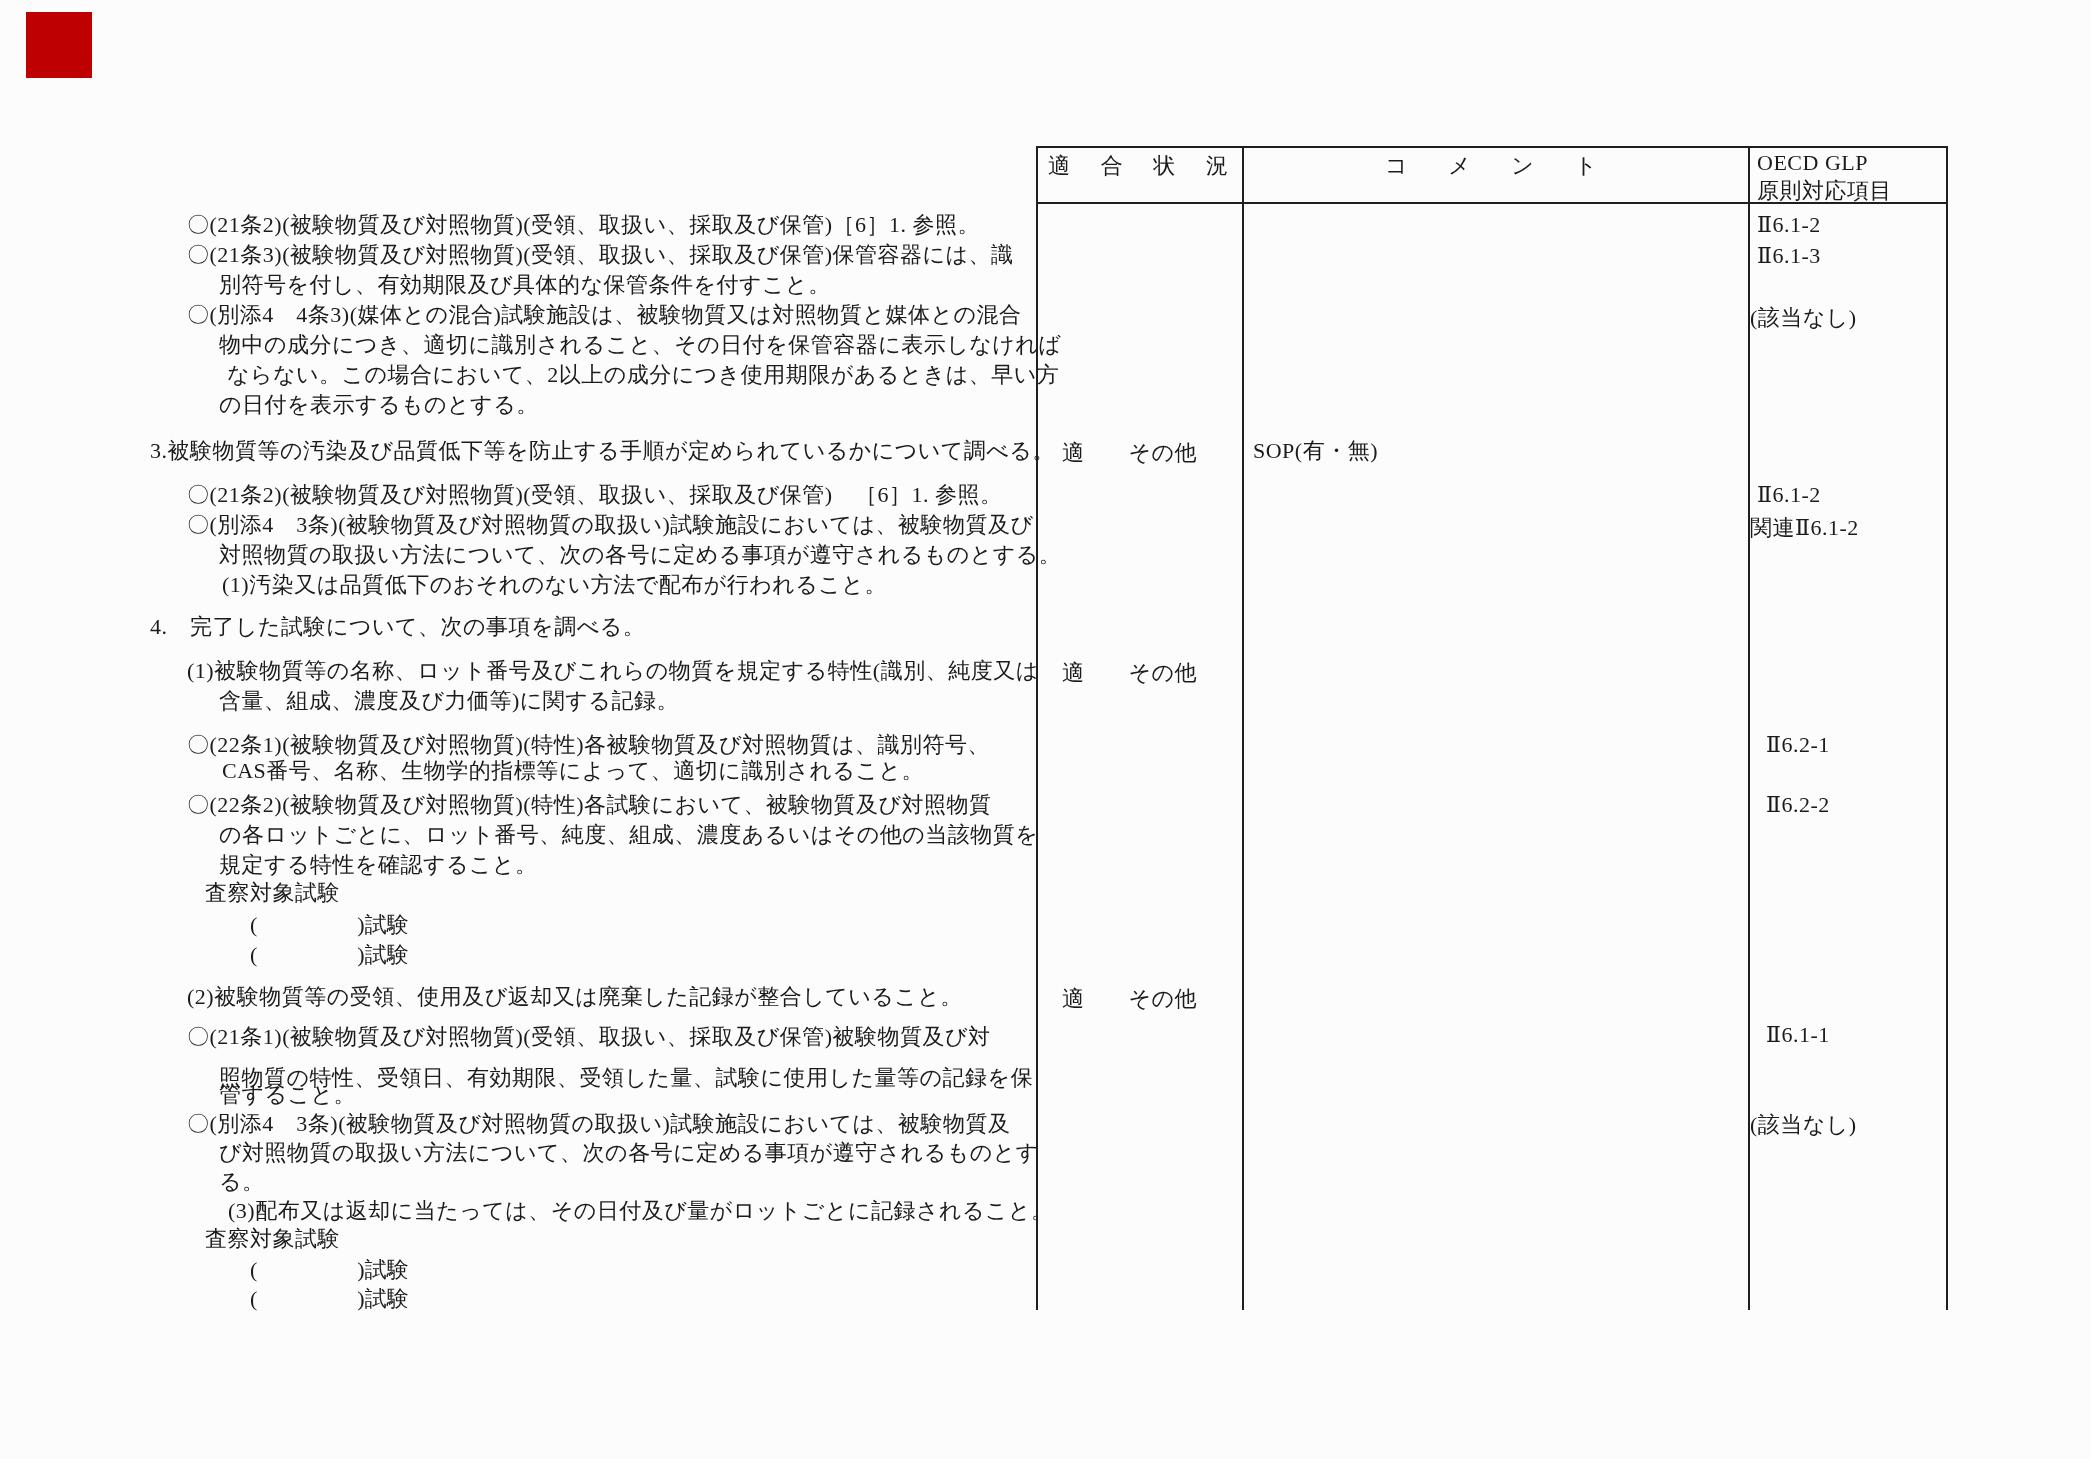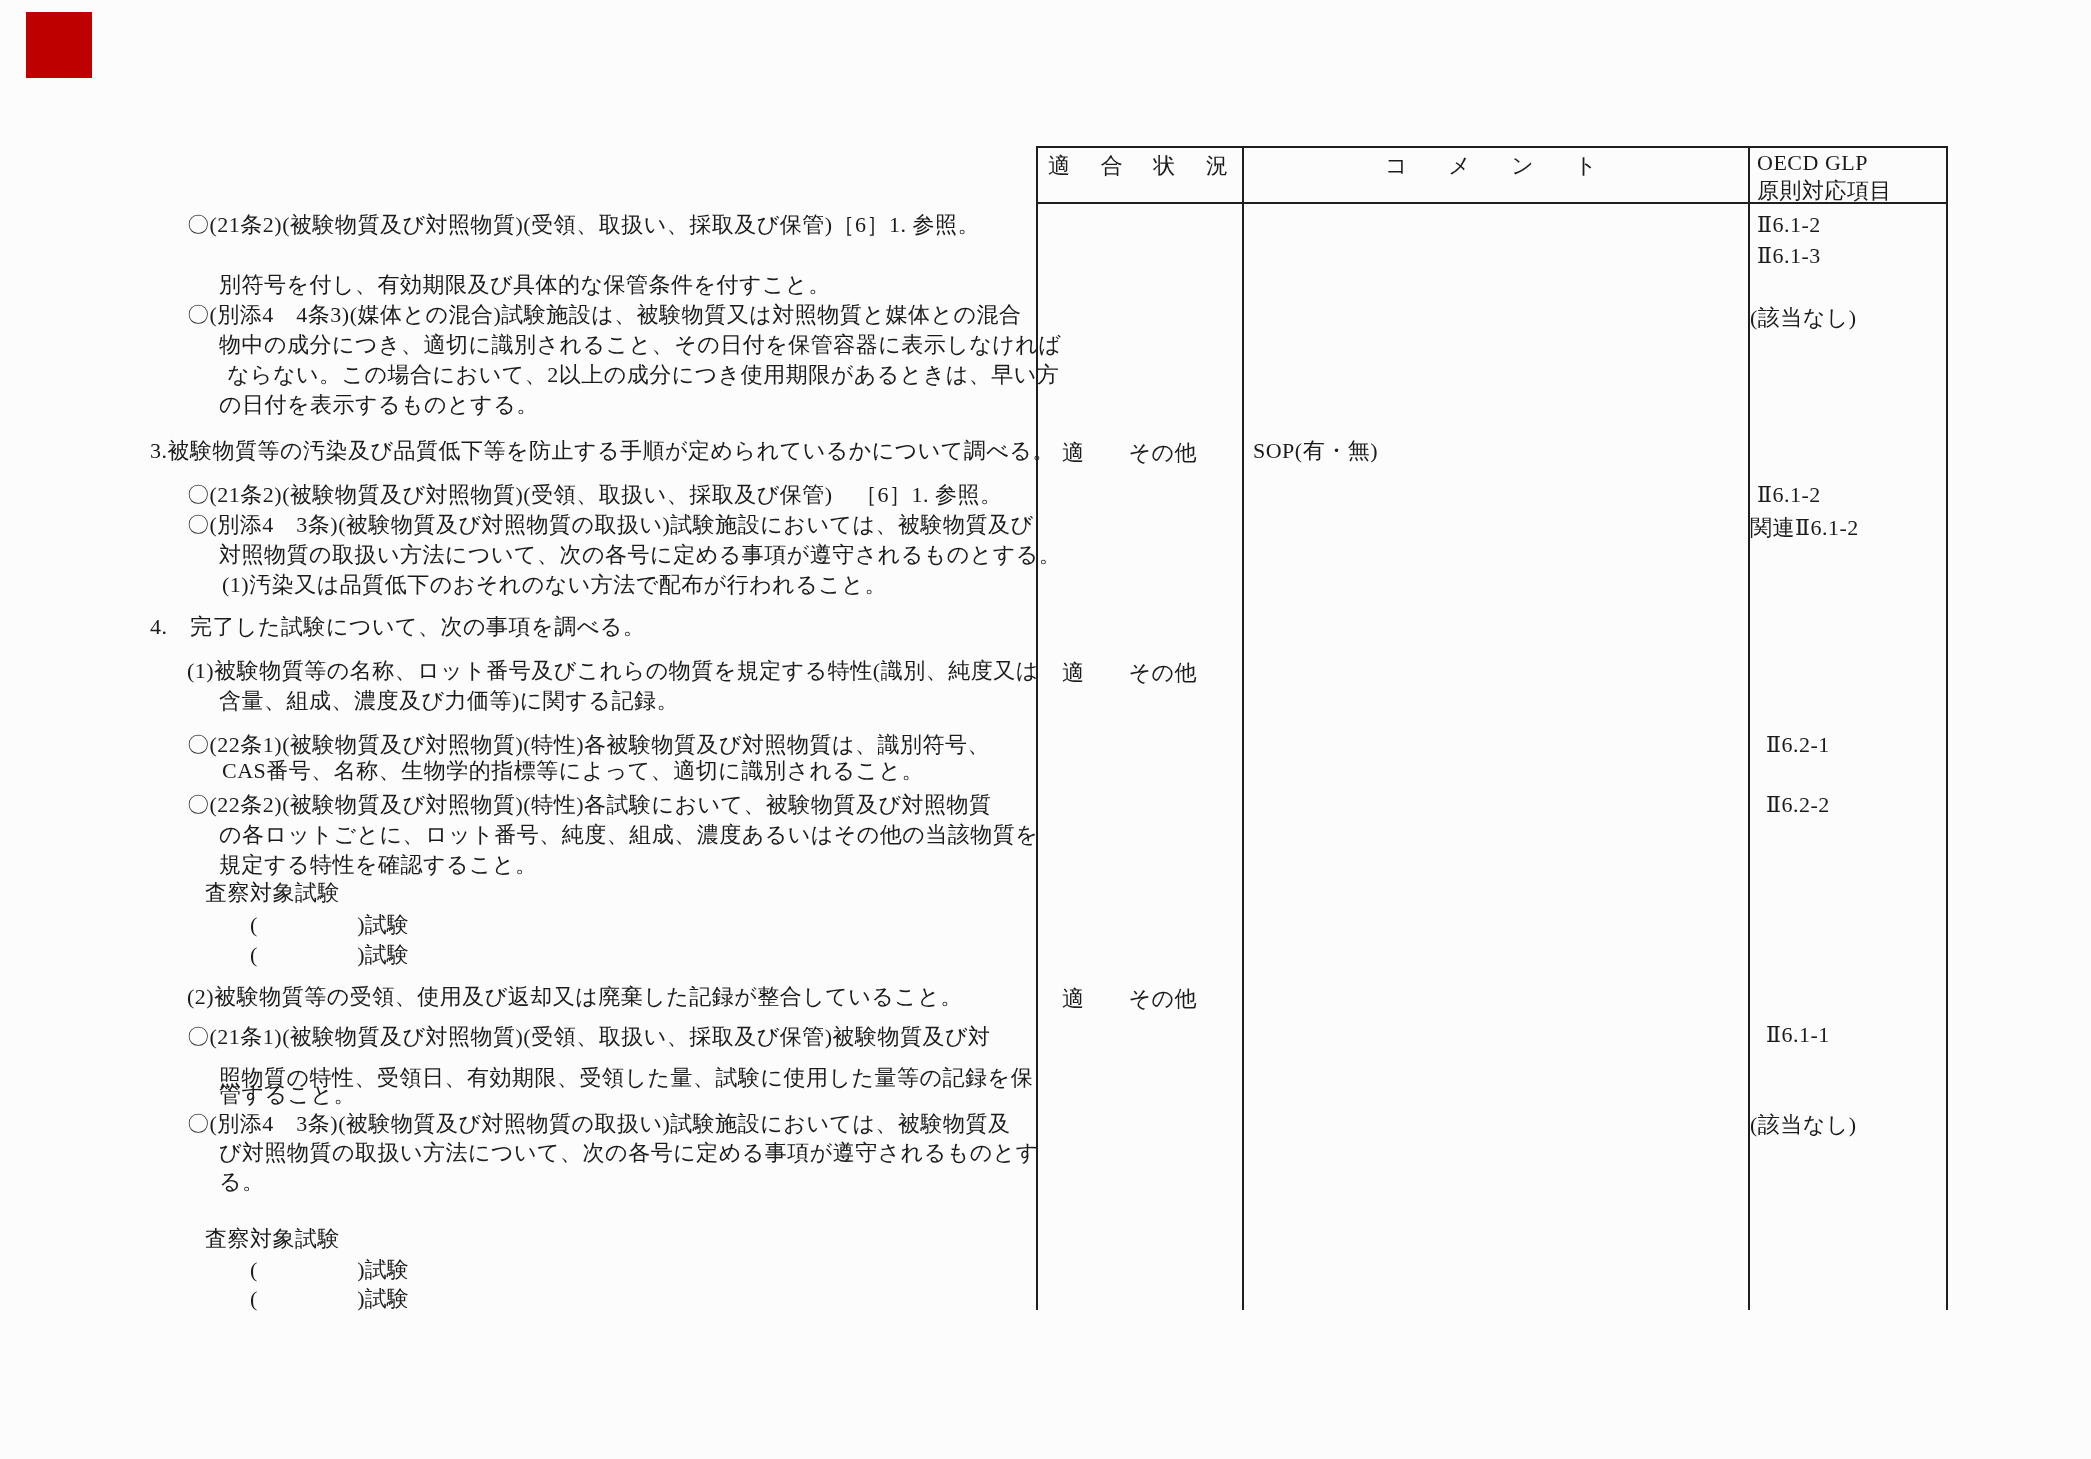--- a/index.html
+++ b/index.html
@@ -60,20 +60,21 @@
   <div class="hdr-spread" style="left:1385px;top:151px;width:212px;">
     <span>コ</span>
     <span>メ</span>
     <span>ン</span>
     <span>ト</span>
   </div>
   <div class="ln" style="left:1757px;top:150px;">OECD GLP</div>
   <div class="ln" style="left:1757px;top:178px;">原則対応項目</div>
 
   <div class="ln" style="left:187px;top:212px;">〇(21条2)(被験物質及び対照物質)(受領、取扱い、採取及び保管)［6］1. 参照。</div>
+  <div class="ln" style="left:187px;top:242px;">〇(21条3)(被験物質及び対照物質)(受領、取扱い、採取及び保管)保管容器には、識</div>
   <div class="ln" style="left:219px;top:272px;">別符号を付し、有効期限及び具体的な保管条件を付すこと。</div>
   <div class="ln" style="left:187px;top:302px;">〇(別添4　4条3)(媒体との混合)試験施設は、被験物質又は対照物質と媒体との混合</div>
   <div class="ln" style="left:219px;top:332px;">物中の成分につき、適切に識別されること、その日付を保管容器に表示しなければ</div>
   <div class="ln" style="left:219px;top:362px;margin-left:8px;">ならない。この場合において、2以上の成分につき使用期限があるときは、早い方</div>
   <div class="ln" style="left:219px;top:392px;">の日付を表示するものとする。</div>
 
   <div class="ln" style="left:150px;top:438px;">3.被験物質等の汚染及び品質低下等を防止する手順が定められているかについて調べる。</div>
 
   <div class="ln" style="left:187px;top:482px;">〇(21条2)(被験物質及び対照物質)(受領、取扱い、採取及び保管)　［6］1. 参照。</div>
   <div class="ln" style="left:187px;top:512px;">〇(別添4　3条)(被験物質及び対照物質の取扱い)試験施設においては、被験物質及び</div>
@@ -96,20 +97,21 @@
   <div class="paren-line" style="left:250px;top:940px;"><span>(</span><span class="paren-gap"></span><span>)試験</span></div>
 
   <div class="ln" style="left:187px;top:984px;">(2)被験物質等の受領、使用及び返却又は廃棄した記録が整合していること。</div>
 
   <div class="ln" style="left:187px;top:1024px;">〇(21条1)(被験物質及び対照物質)(受領、取扱い、採取及び保管)被験物質及び対</div>
   <div class="ln" style="left:219px;top:1053px;margin-top:12px;">照物質の特性、受領日、有効期限、受領した量、試験に使用した量等の記録を保</div>
   <div class="ln" style="left:219px;top:1082px;">管すること。</div>
   <div class="ln" style="left:187px;top:1111px;">〇(別添4　3条)(被験物質及び対照物質の取扱い)試験施設においては、被験物質及</div>
   <div class="ln" style="left:219px;top:1140px;">び対照物質の取扱い方法について、次の各号に定める事項が遵守されるものとす</div>
   <div class="ln" style="left:219px;top:1169px;">る。</div>
+  <div class="ln" style="left:228px;top:1198px;">(3)配布又は返却に当たっては、その日付及び量がロットごとに記録されること。</div>
 
   <div class="ln" style="left:205px;top:1226px;">査察対象試験</div>
   <div class="paren-line" style="left:250px;top:1255px;"><span>(</span><span class="paren-gap"></span><span>)試験</span></div>
   <div class="paren-line" style="left:250px;top:1284px;"><span>(</span><span class="paren-gap"></span><span>)試験</span></div>
 
   <div class="status-cell" style="left:1062px;top:438px;"><span>適</span><span class="paren-gap" style="width:44px;"></span><span>その他</span></div>
   <div class="status-cell" style="left:1062px;top:658px;"><span>適</span><span class="paren-gap" style="width:44px;"></span><span>その他</span></div>
   <div class="status-cell" style="left:1062px;top:984px;"><span>適</span><span class="paren-gap" style="width:44px;"></span><span>その他</span></div>
 
   <div class="ln" style="left:1253px;top:438px;">SOP(有・無)</div>

